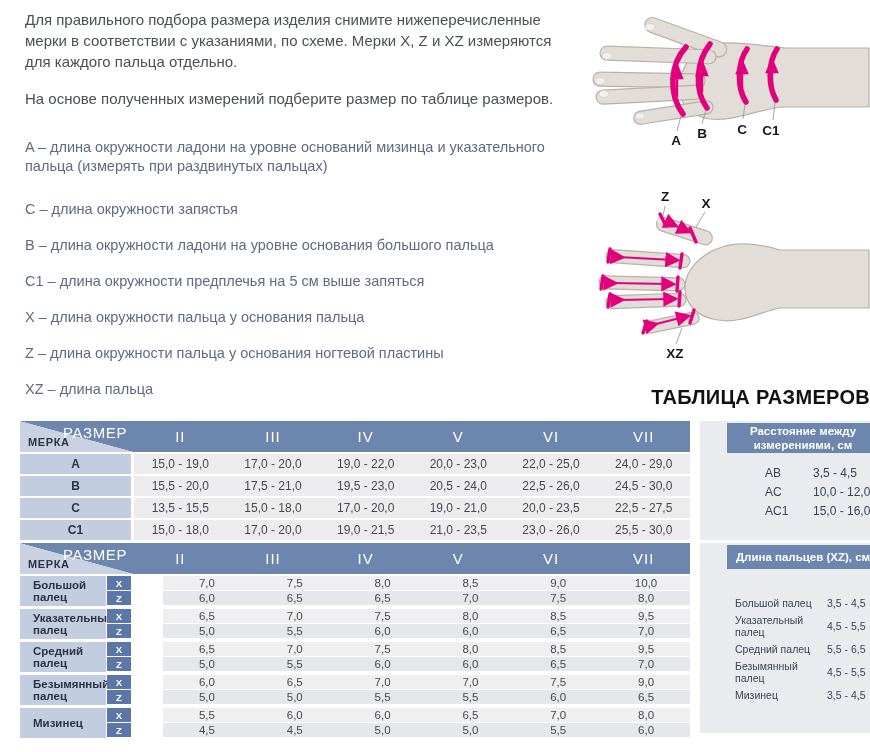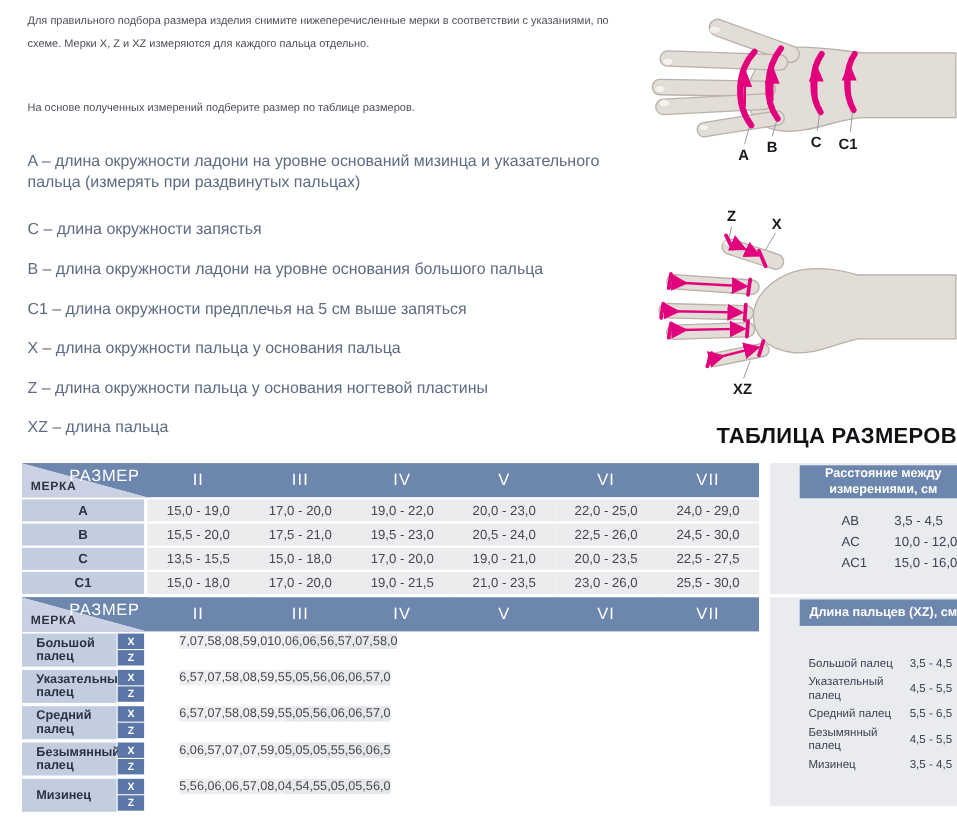--- a/index.html
+++ b/index.html
@@ -1,21 +1,21 @@
 <!DOCTYPE html>
 <html><head>
 <meta charset="utf-8">
 <style>
   html,body{margin:0;padding:0;background:#fff;}
   body{width:870px;height:752px;position:relative;overflow:hidden;
        font-family:"Liberation Sans","DejaVu Sans",sans-serif;}
   .abs{position:absolute;}
 
   
-  .intro{left:25px;width:550px;font-size:10px;line-height:21px;color:#4b4f57;}
+  .intro{left:25px;width:550px;font-size:15px;line-height:21px;color:#4b4f57;}
   .intro1{top:9px;}
   .intro2{top:88px;}
   .measures{left:25px;top:126px;width:552px;color:#5d6b84;font-size:14.5px;margin-top:12px;}
   .m-item{line-height:19px;margin-bottom:17px;}
   .m-item:first-child{margin-bottom:24px;}
 
   
   .title{left:0;right:0;top:386px;text-align:right;font-size:20px;font-weight:bold;
          color:#101114;letter-spacing:.3px;}
 
@@ -39,21 +39,21 @@
          font-size:12px;color:#45494f;}
 
   
   .fgroup{display:flex;margin-top:3px;}
   .fgroup:first-child{margin-top:2px;}
   .fname{width:73px;flex:none;background:#c3cde0;display:flex;align-items:center;
          padding-left:13px;font-size:11.5px;font-weight:bold;color:#2b3343;line-height:12.5px;}
   .fbadges{width:24px;flex:none;margin:0 3px 0 1px;display:flex;flex-direction:column;}
   .badge{height:14px;margin-bottom:1px;background:#5b77a7;color:#fff;font-size:9.5px;
          font-weight:bold;display:flex;align-items:center;justify-content:center;}
-  .fdata{flex:1;display:flex;padding-left:29px;}
+  .fdata{flex:1;display:flex;flex-direction:column;padding-left:29px;}
   .frow{display:flex;height:14px;margin-bottom:1px;}
   .fcell{flex:1;display:flex;align-items:center;justify-content:center;font-size:11.5px;color:#45494f;}
   .frow.rx .fcell{background:#efeff1;}
   .frow.rz .fcell{background:#e6e7ea;}
 
   
   .side{left:700px;width:156px;background:#e9ebee;padding-left:25px;}
   .side1{top:421px;height:119px;}
   .side2{top:543px;height:190px;}
   .side-head{margin:2px;background:#6d86ae;color:#fff;font-weight:bold;font-size:11.5px;

